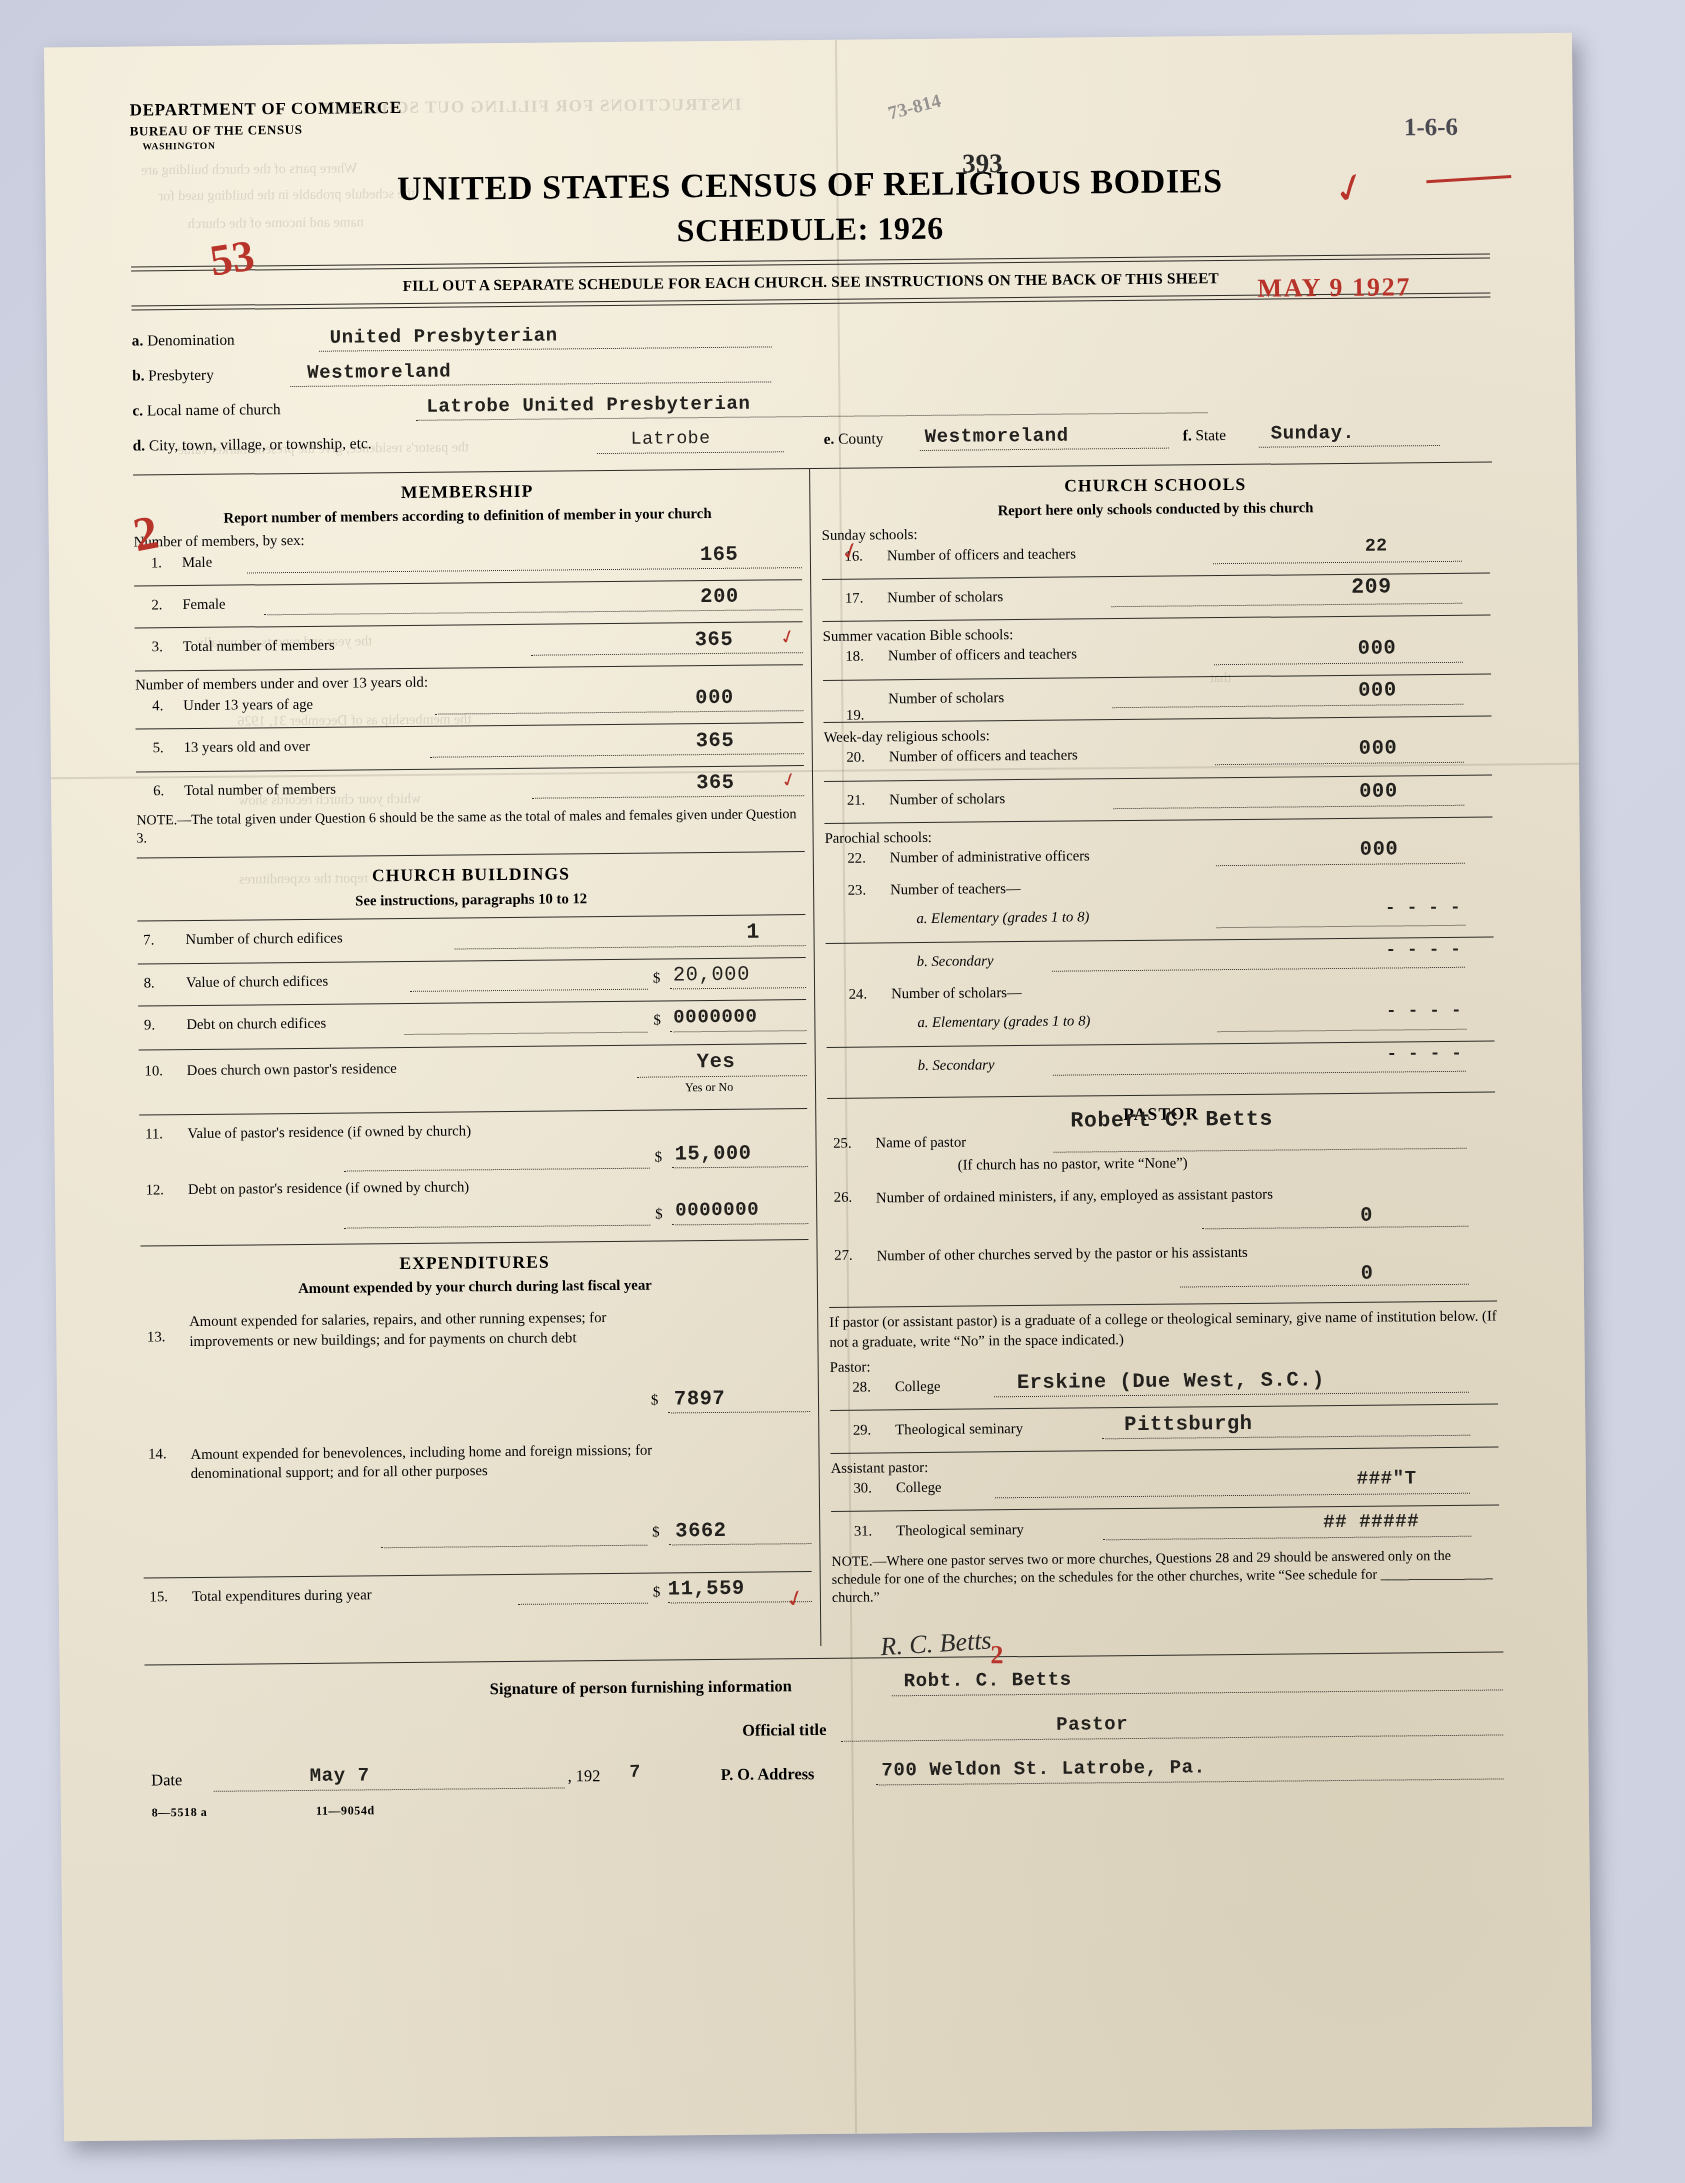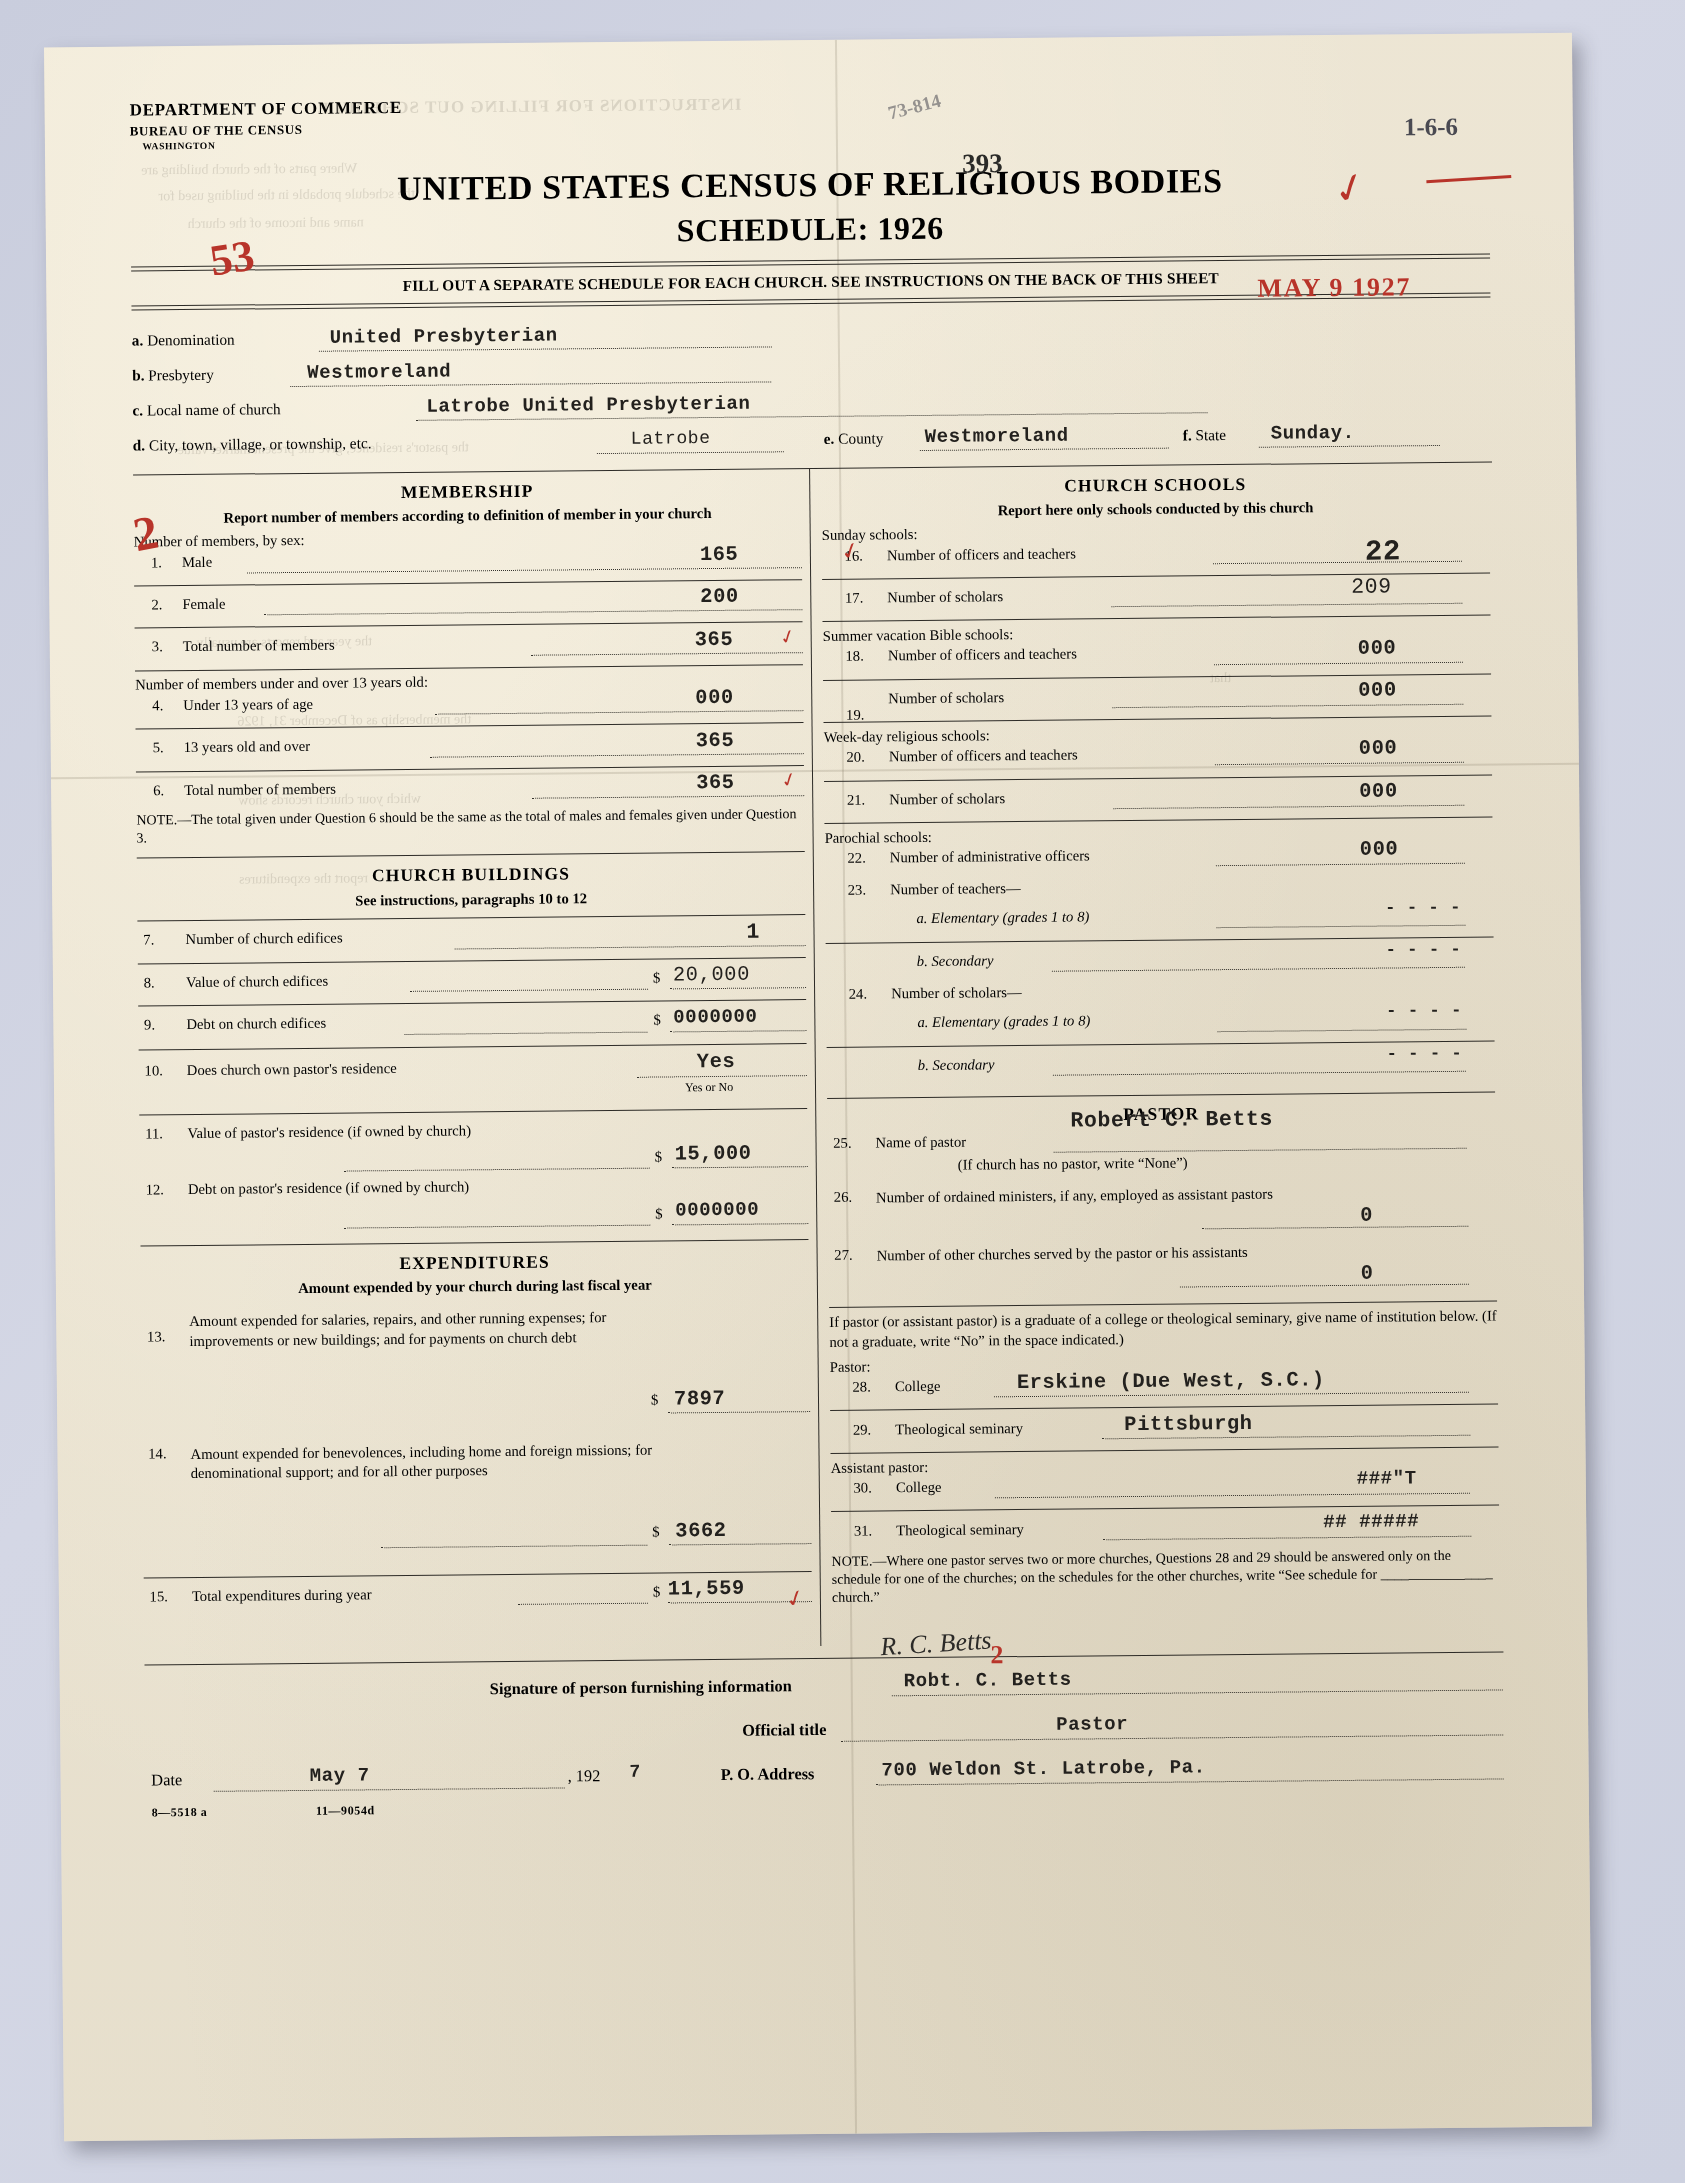--- a/index.html
+++ b/index.html
@@ -465,28 +465,28 @@
         <div class="col colR">
 
           <div class="sec-title">CHURCH SCHOOLS</div>
           <div class="sec-sub">Report here only schools conducted by this church</div>
 
           <div class="grouphead">Sunday schools:</div>
           <div class="q">
             <span class="qnum" style="left:22.6px; top:3.4px;">16.</span>
             <span class="qtext" style="left:65px; top:3.4px;">Number of officers and teachers</span>
             <span class="dotline" style="left:391px; top:22.6px; width:249px;"></span>
-            <span class="hand" style="left:543px; top:-3.4px; font-size:29px; font-weight:bold;">22</span>
+            <span class="hand" style="left:543px; top:-3.4px; font-size:18px; font-weight:bold;">22</span>
           </div>
           <div class="thinrule"></div>
           <div class="q" style="margin-top:6.8px">
             <span class="qnum" style="left:22.6px; top:3.4px;">17.</span>
             <span class="qtext" style="left:65px; top:3.4px;">Number of scholars</span>
             <span class="dotline" style="left:289px; top:22.6px; width:351px;"></span>
-            <span class="hand" style="left:529px; top:-6.8px; font-size:21.5px; font-weight:normal;">209</span>
+            <span class="hand" style="left:529px; top:-6.8px; font-size:21.5px; font-weight:bold;">209</span>
           </div>
           <div class="thinrule"></div>
 
           <div class="grouphead">Summer vacation Bible schools:</div>
           <div class="q">
             <span class="qnum" style="left:22.6px; top:3.4px;">18.</span>
             <span class="qtext" style="left:65px; top:3.4px;">Number of officers and teachers</span>
             <span class="dotline" style="left:391px; top:22.6px; width:249px;"></span>
             <span class="hand" style="left:535px; top:-3.4px; font-size:20.4px; font-weight:bold;">000</span>
           </div>

